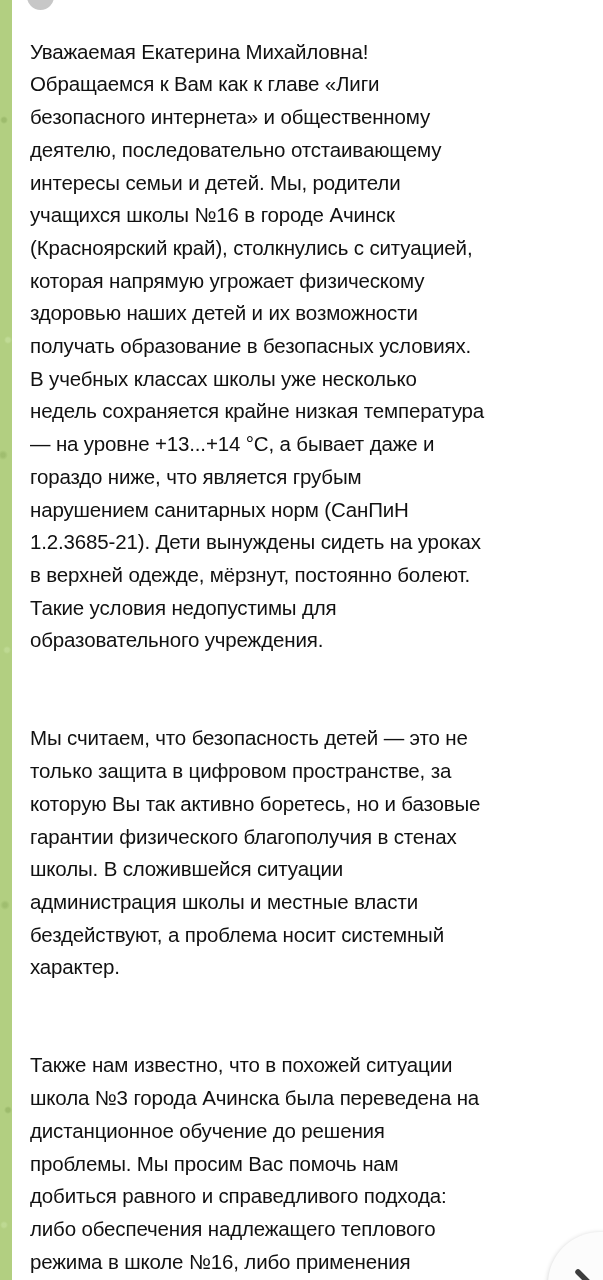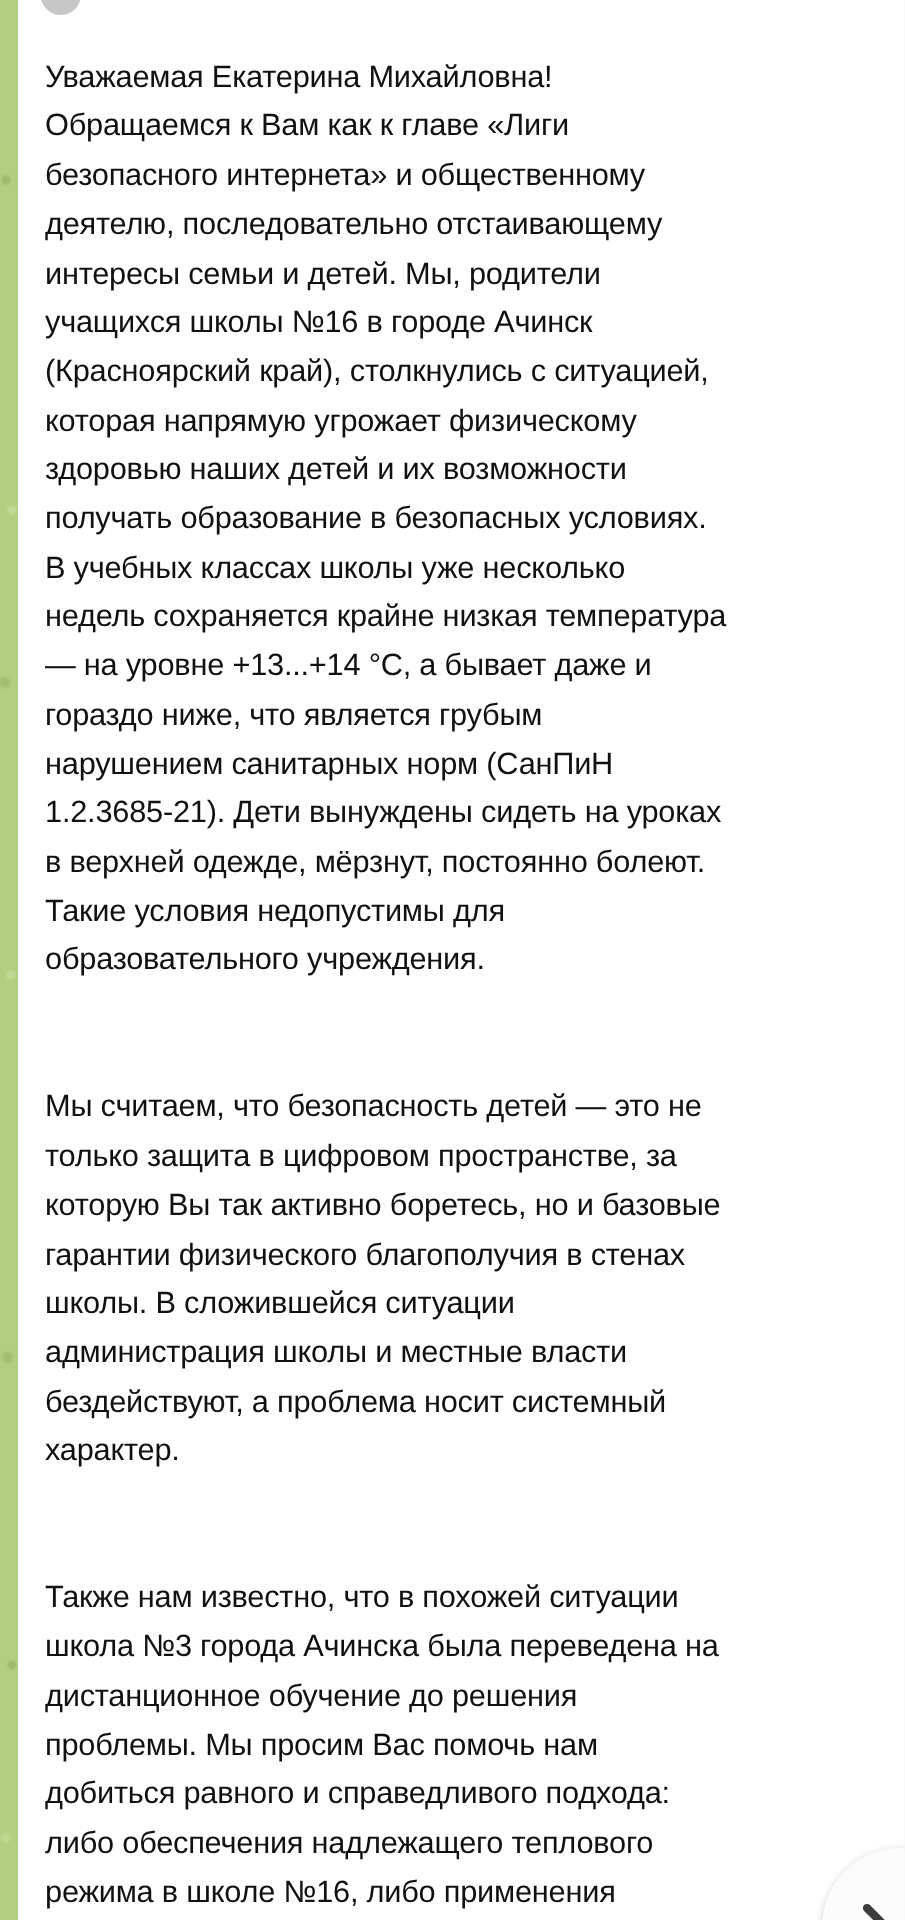--- a/index.html
+++ b/index.html
@@ -6,21 +6,21 @@
   html, body {
     width: 603px;
     height: 1280px;
     overflow: hidden;
     font-family: "Liberation Sans", "DejaVu Sans", sans-serif;
   }
   .screen {
     position: relative;
     width: 603px;
     height: 1280px;
-    background: #e5e5e5;
+    background: #4c1d95;
     overflow: hidden;
   }
   
   .wallpaper-strip {
     position: absolute;
     left: 0; top: 0;
     width: 12px; height: 1280px;
     background-color: #b2cf81;
     background-image:
       radial-gradient(circle at 4px 120px, rgba(132,164,84,0.45) 2px, rgba(132,164,84,0) 4px),

